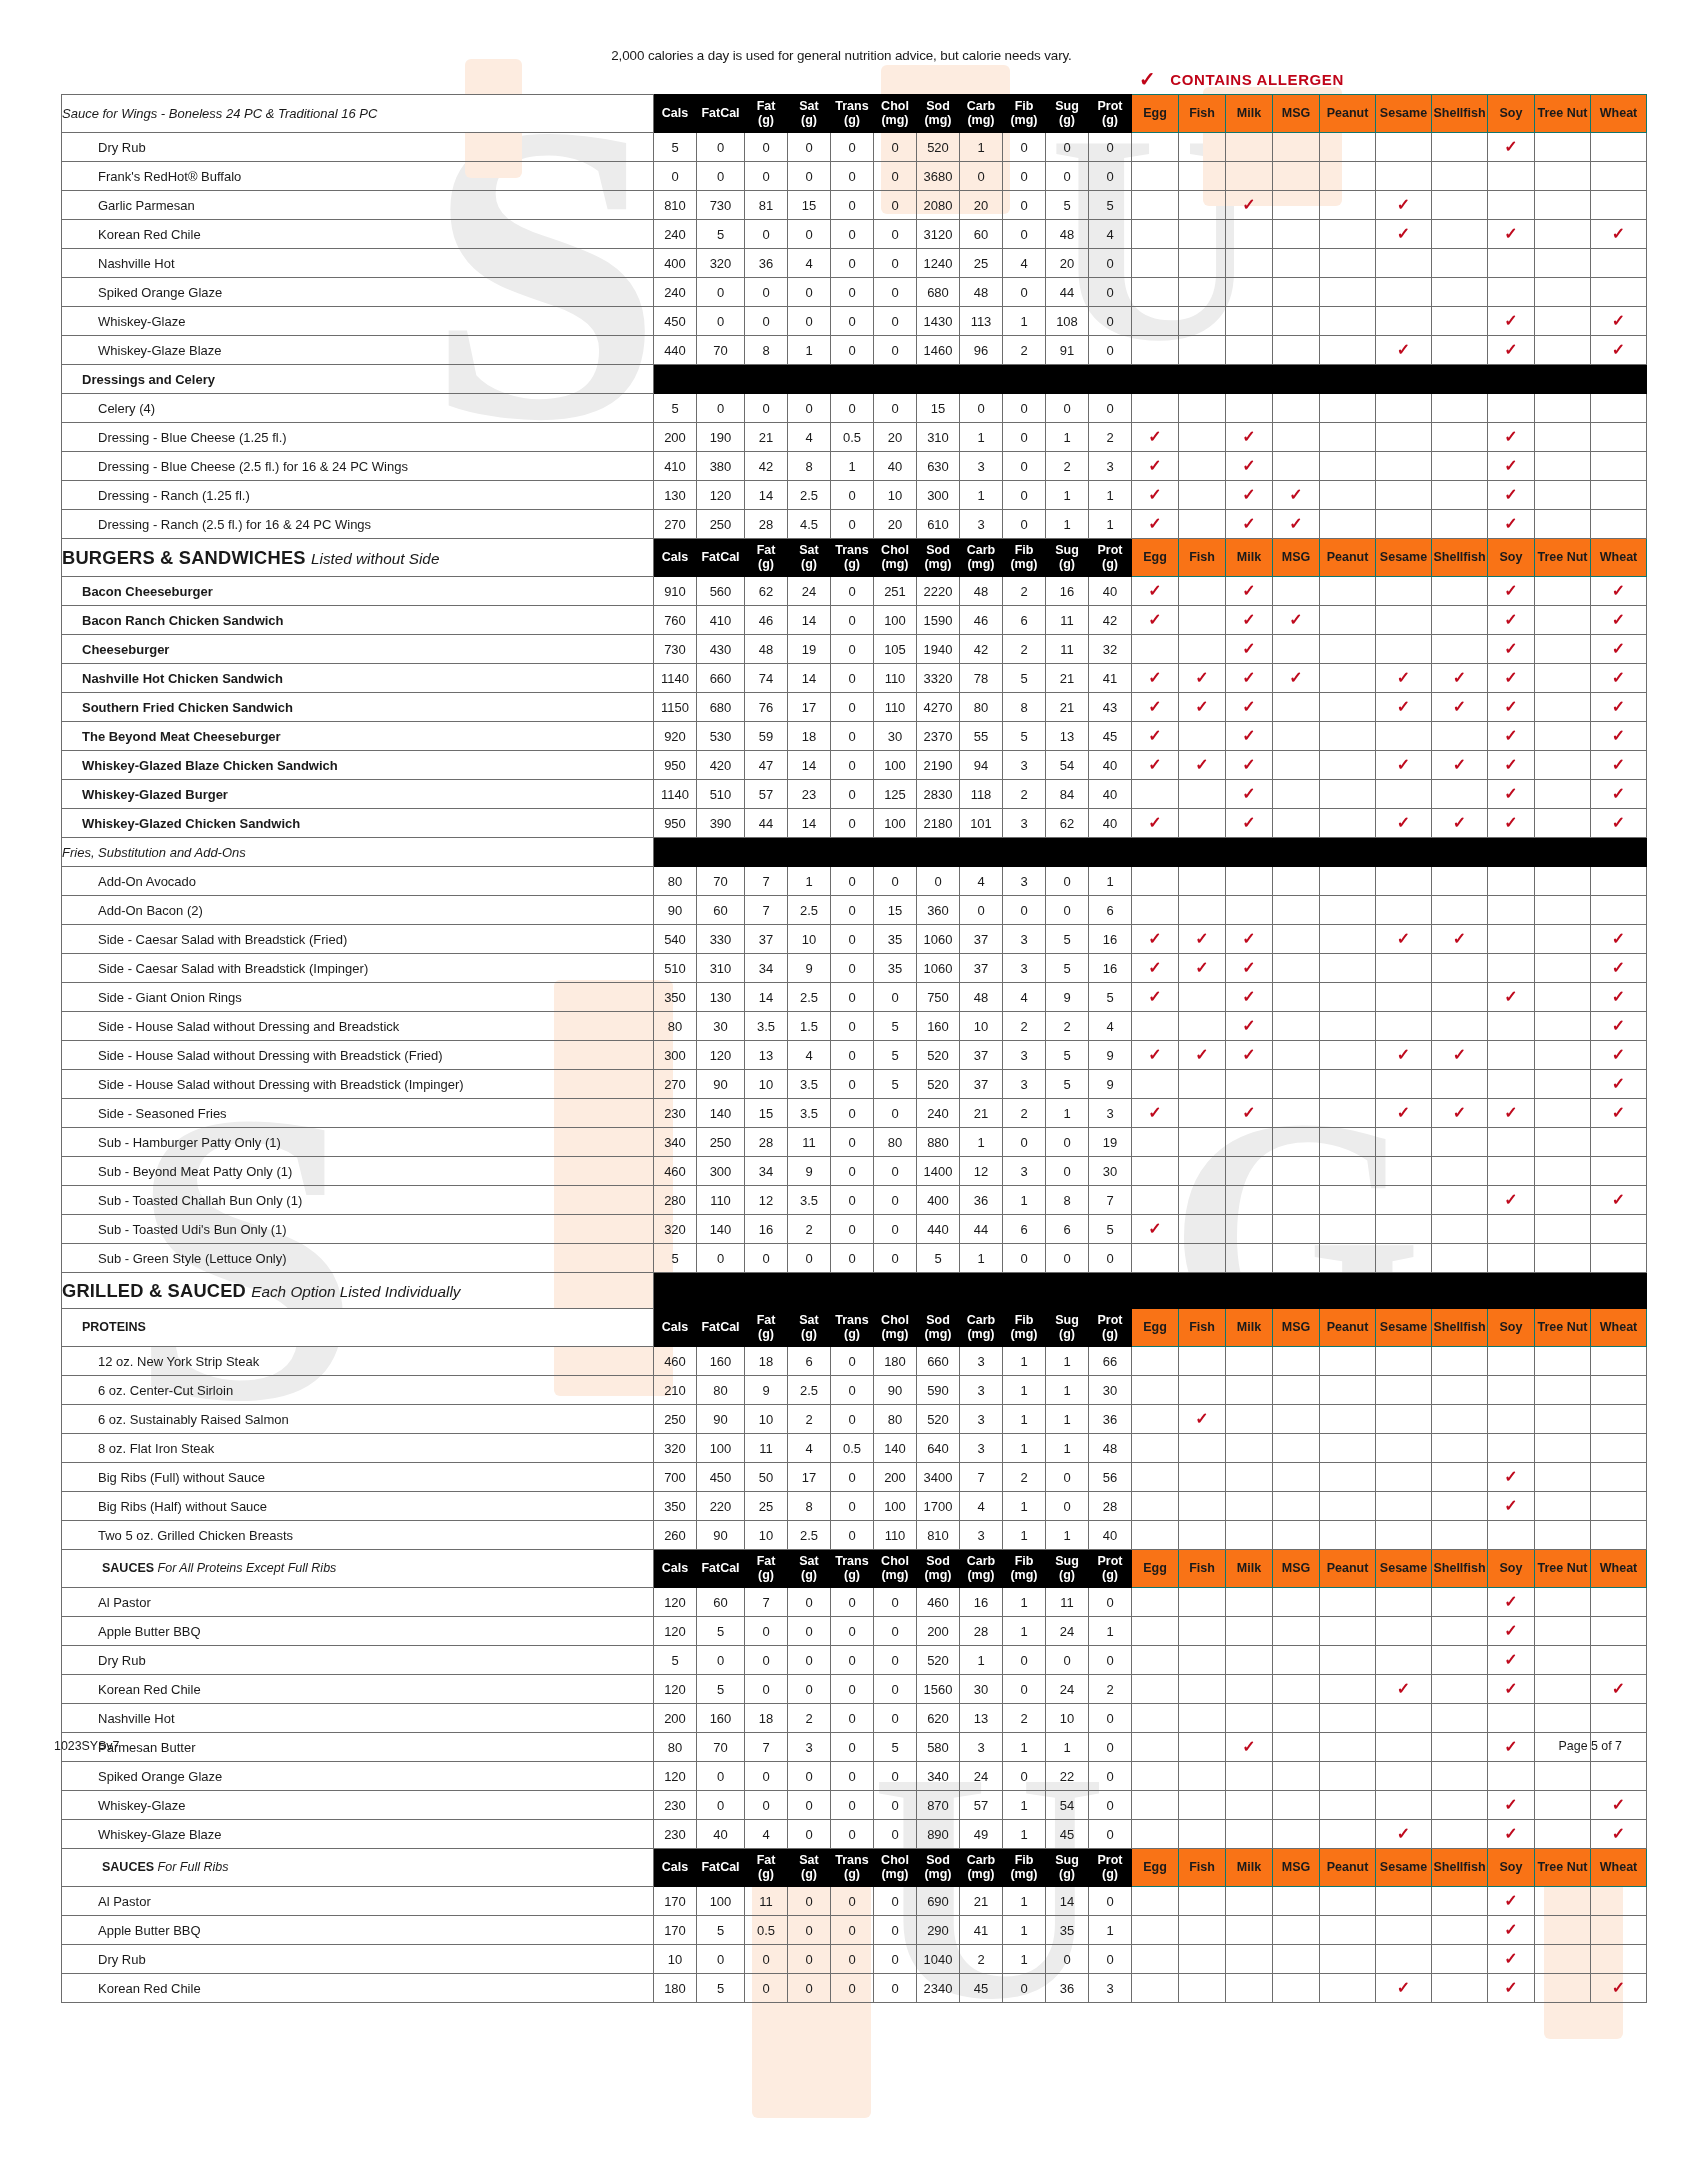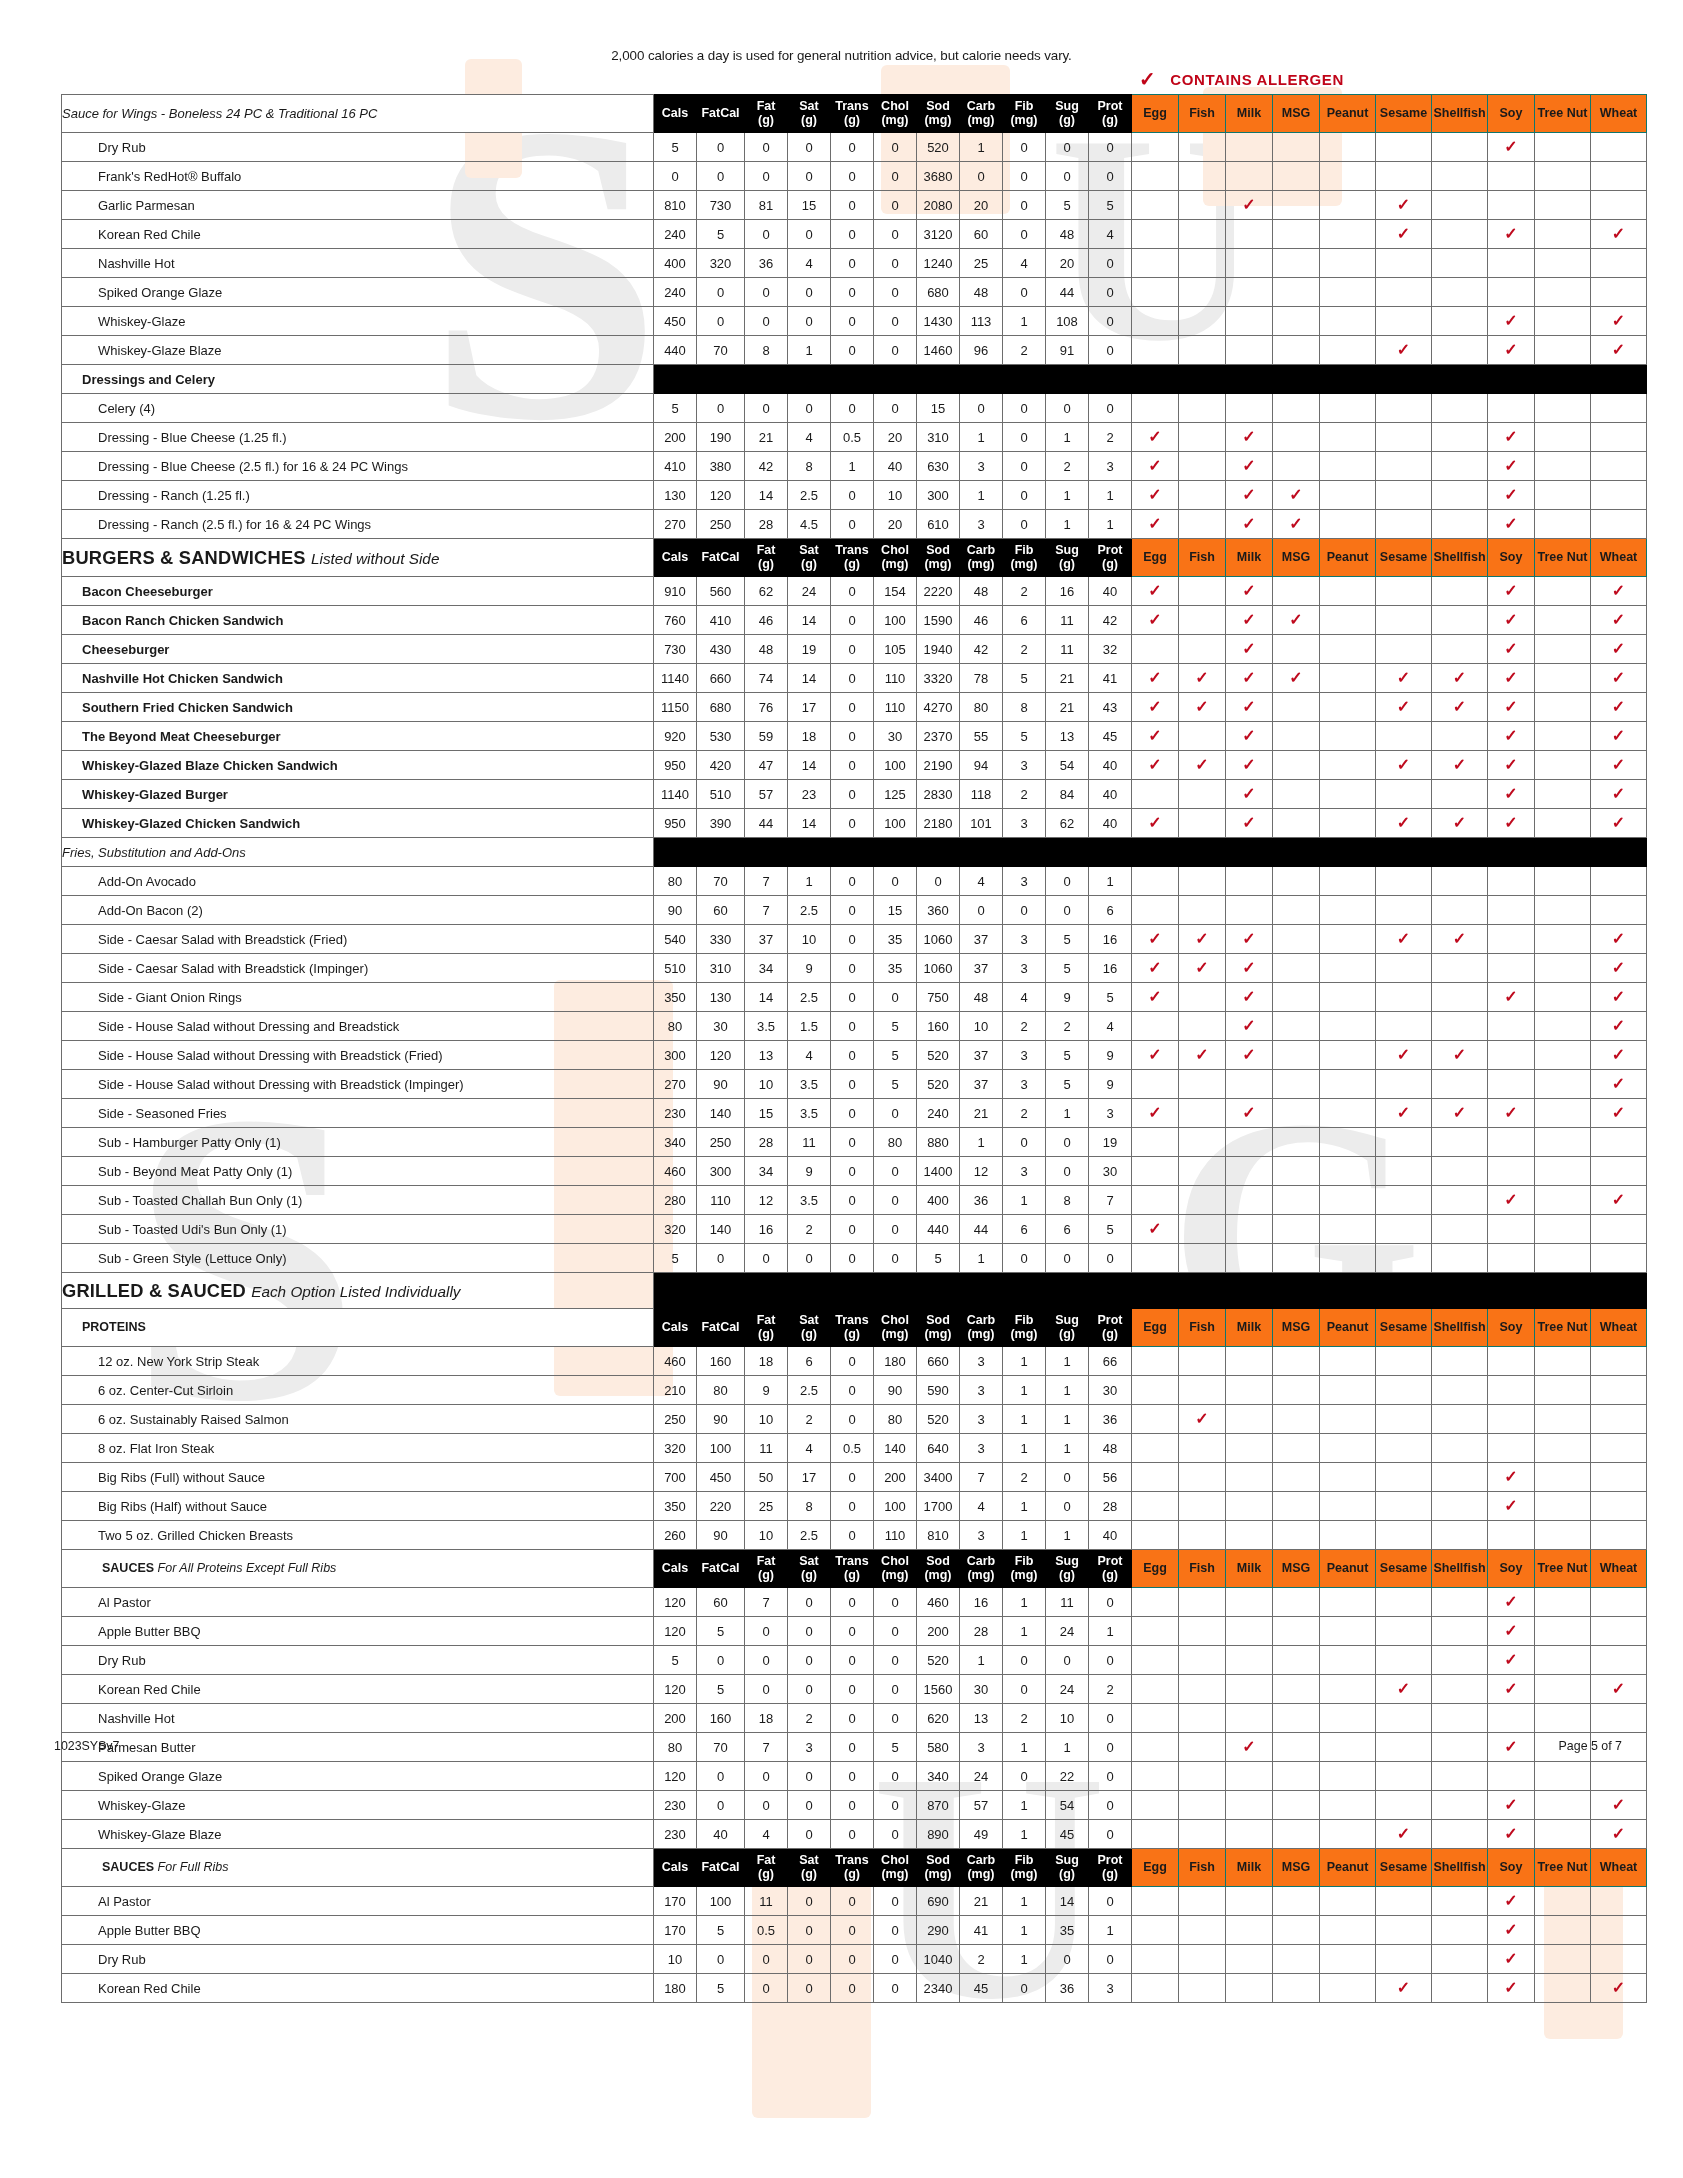--- a/index.html
+++ b/index.html
@@ -623,21 +623,21 @@
           <td class="alg">Tree Nut</td>
           <td class="alg">Wheat</td>
         </tr>
         <tr class="item">
           <td class="name bold">Bacon Cheeseburger</td>
           <td class="num">910</td>
           <td class="num">560</td>
           <td class="num">62</td>
           <td class="num">24</td>
           <td class="num">0</td>
-          <td class="num">154</td>
+          <td class="num">251</td>
           <td class="num">2220</td>
           <td class="num">48</td>
           <td class="num">2</td>
           <td class="num">16</td>
           <td class="num">40</td>
           <td class="alg"><span>✓</span></td>
           <td class="alg"></td>
           <td class="alg"><span>✓</span></td>
           <td class="alg"></td>
           <td class="alg"></td>

